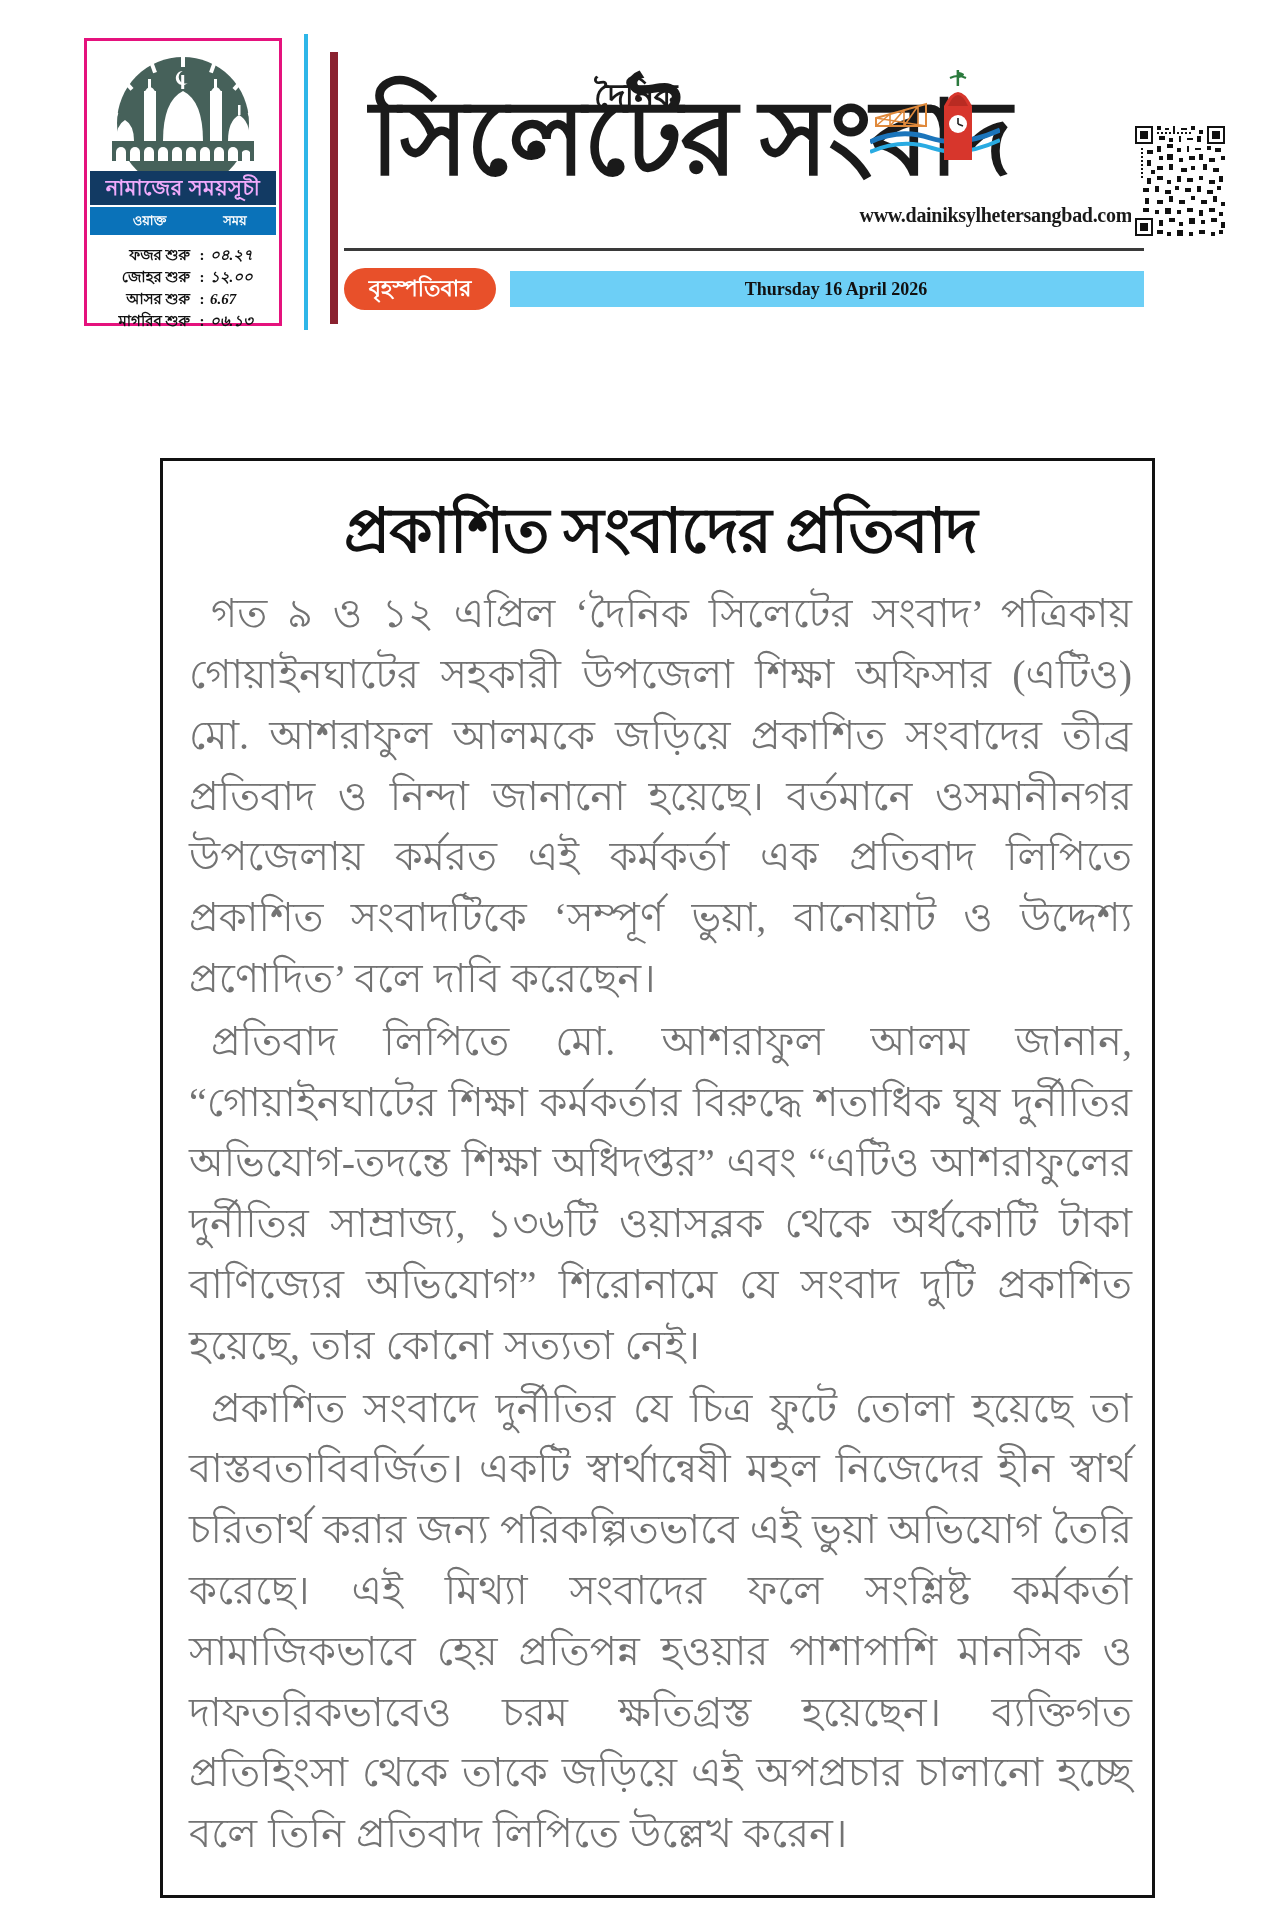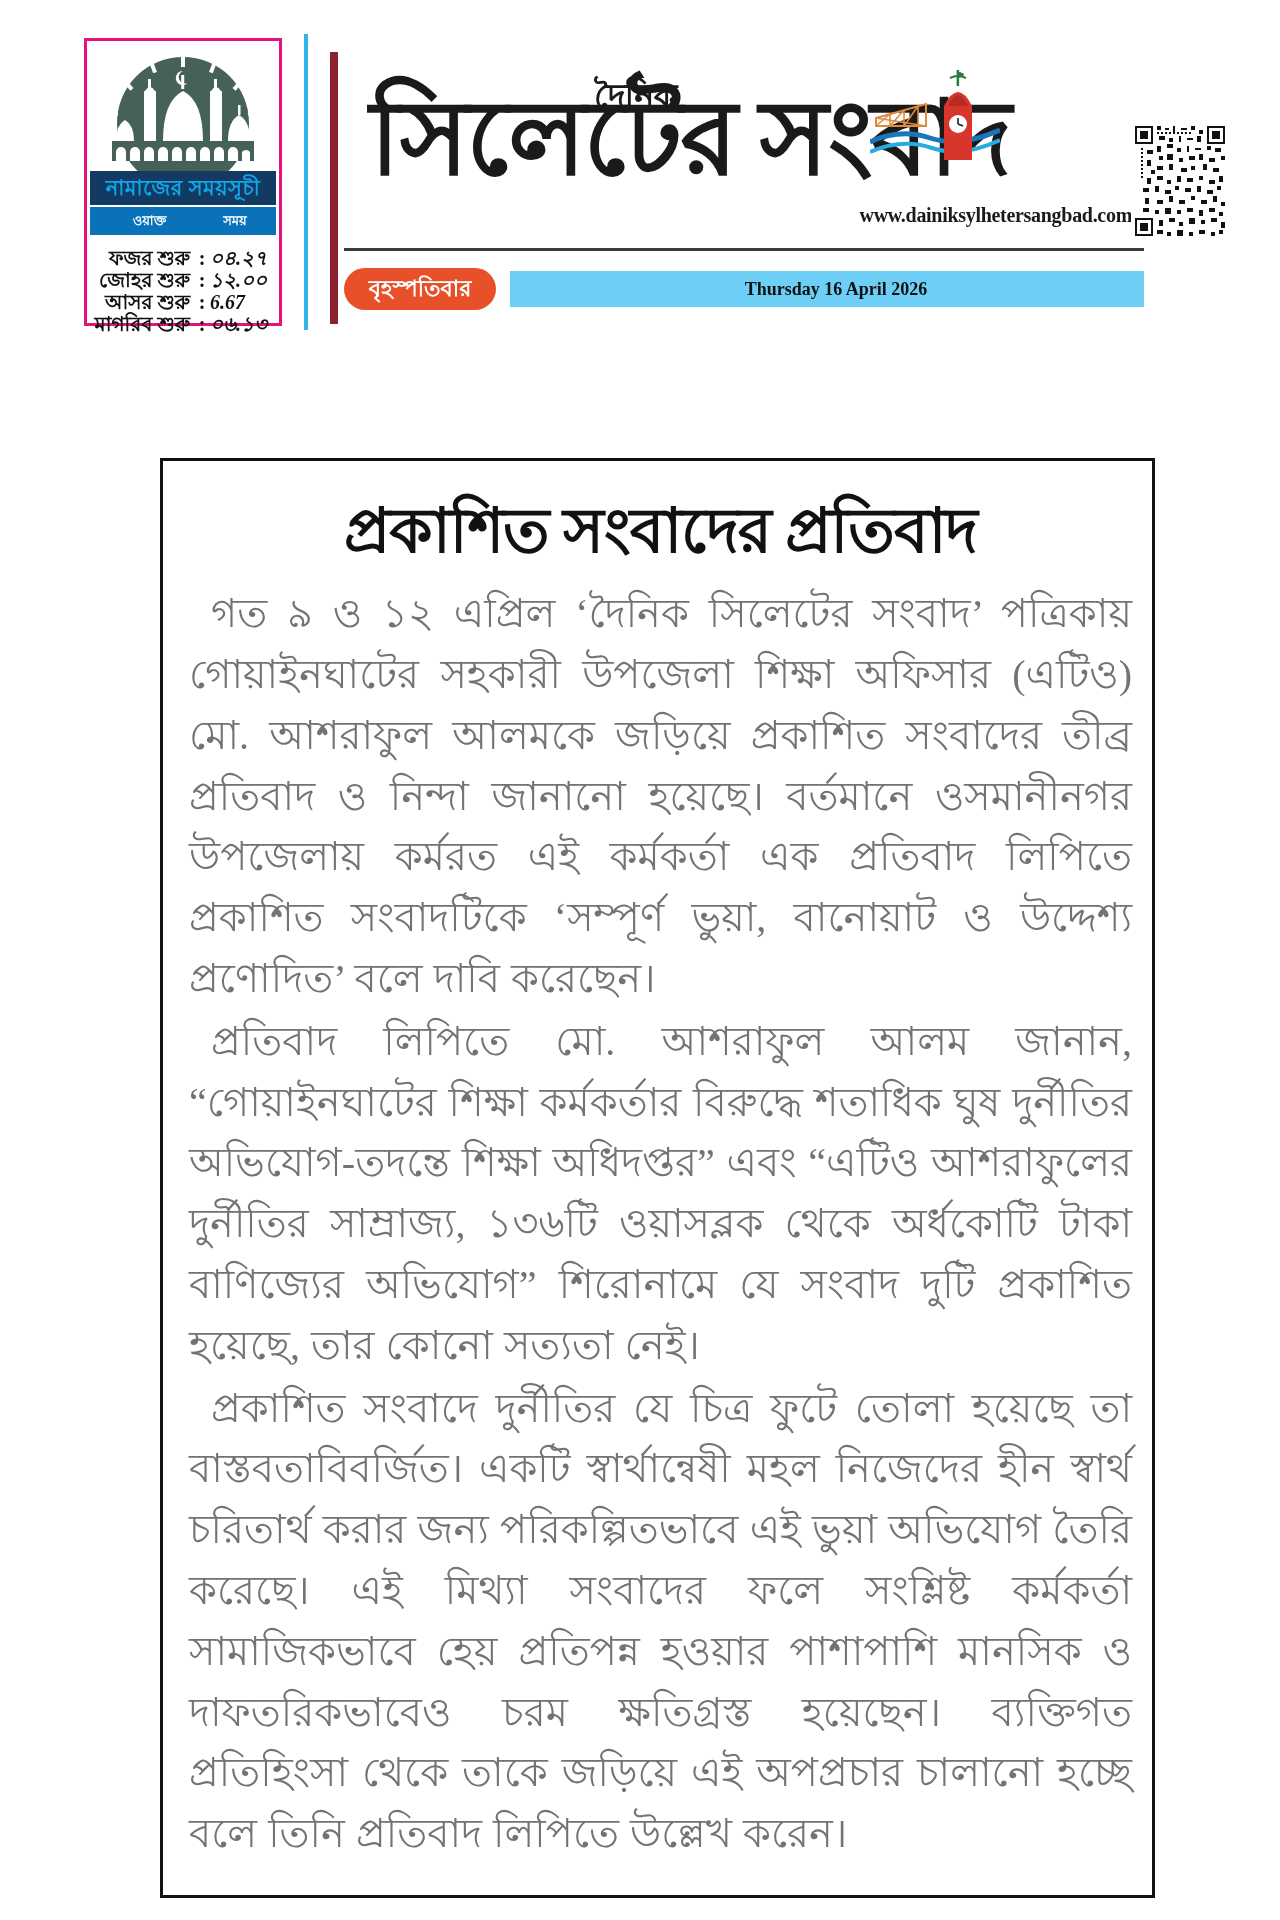--- a/index.html
+++ b/index.html
@@ -40,21 +40,21 @@
     overflow: hidden;
     background: #ffffff;
   }
   .prayer-mosque svg { position: absolute; left: 50%; transform: translateX(-50%); top: 4px; }
   .prayer-title {
     position: absolute;
     left: 3px; right: 3px;
     top: 130px;
     height: 34px;
     background: #123a63;
-    color: #0ea5e9;
+    color: #f0abfc;
     font-size: 21px;
     font-weight: bold;
     text-align: center;
     line-height: 34px;
     letter-spacing: 0.5px;
   }
   .prayer-colhead {
     position: absolute;
     left: 3px; right: 3px;
     top: 166px;
@@ -72,21 +72,21 @@
     position: absolute;
     left: 3px; right: 3px;
     top: 198px;
     bottom: 2px;
     padding-top: 4px;
   }
   .prayer-row {
     display: flex;
     align-items: baseline;
     height: 22px;
-    font-size: 20px;
+    font-size: 15px;
     font-weight: bold;
     color: #111111;
   }
   .prayer-row .pname { width: 100px; text-align: right; padding-right: 8px; white-space: nowrap; }
   .prayer-row .pcolon { width: 8px; text-align: center; }
   .prayer-row .ptime { flex: 1; text-align: left; padding-left: 4px; white-space: nowrap; font-style: italic; }
 
   
   .rule-cyan {
     position: absolute;

